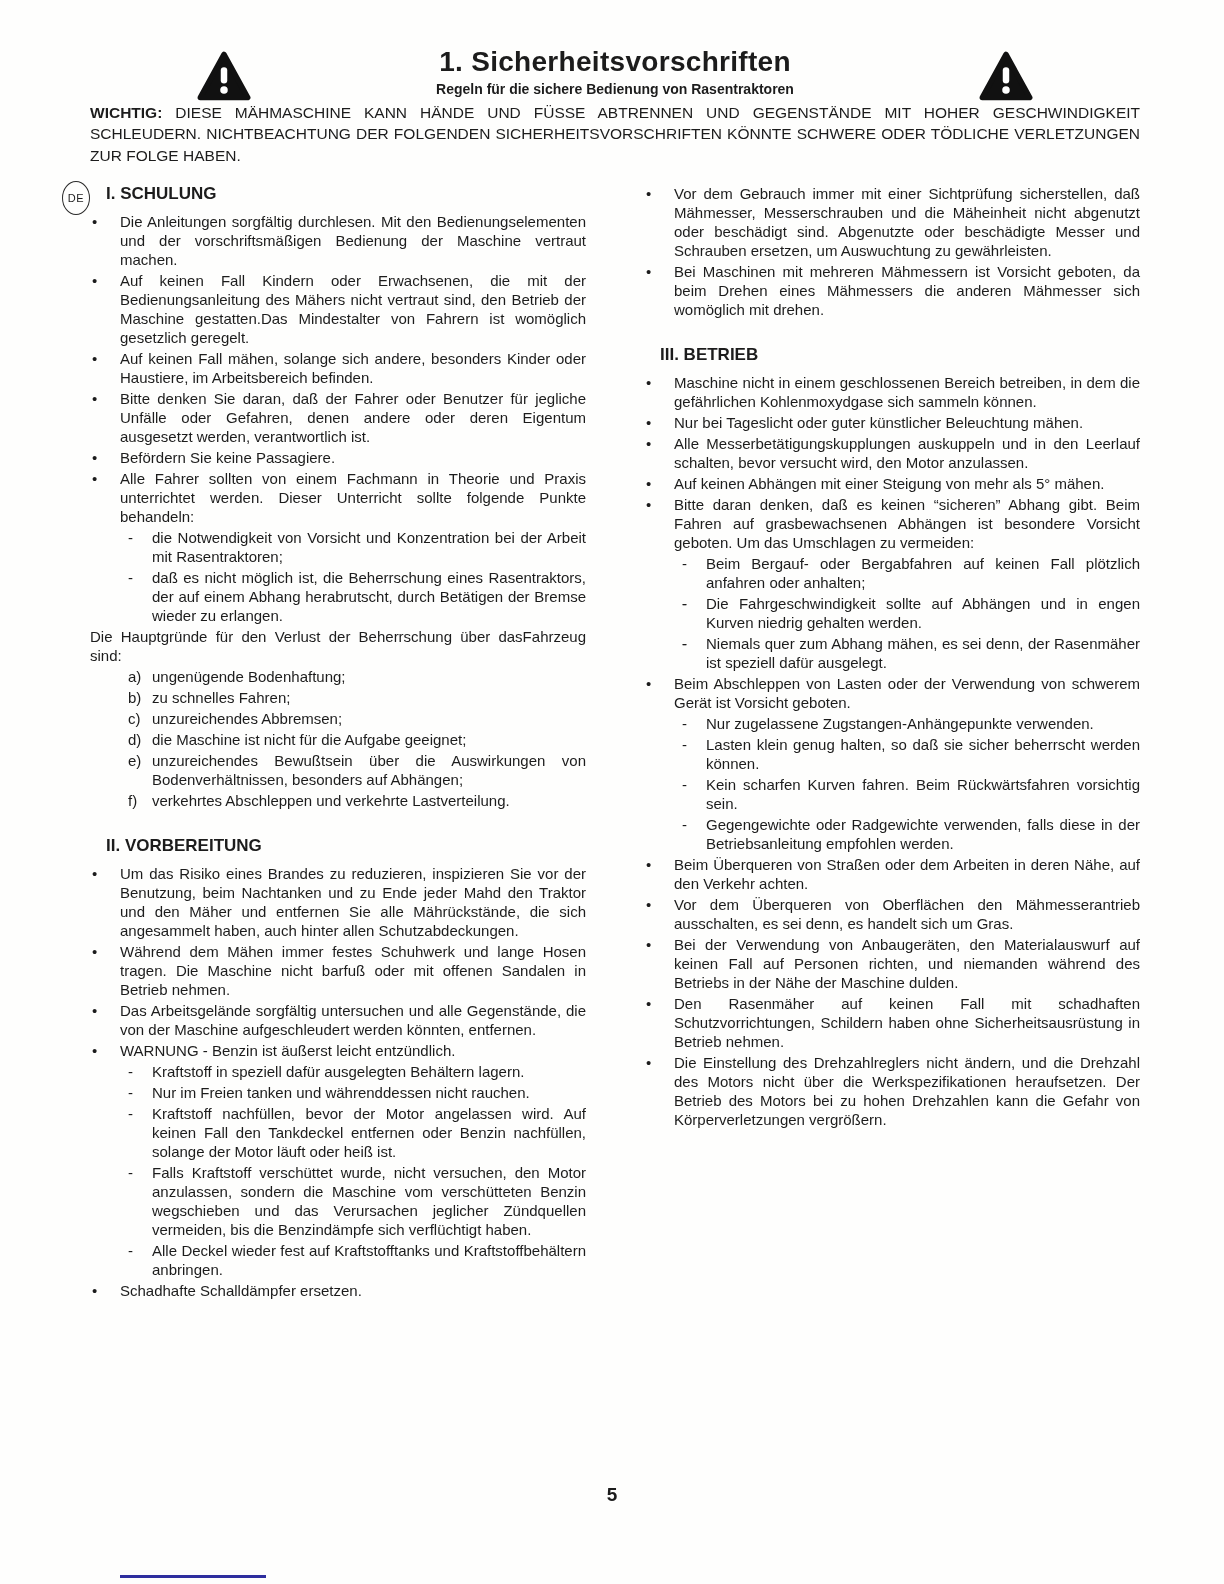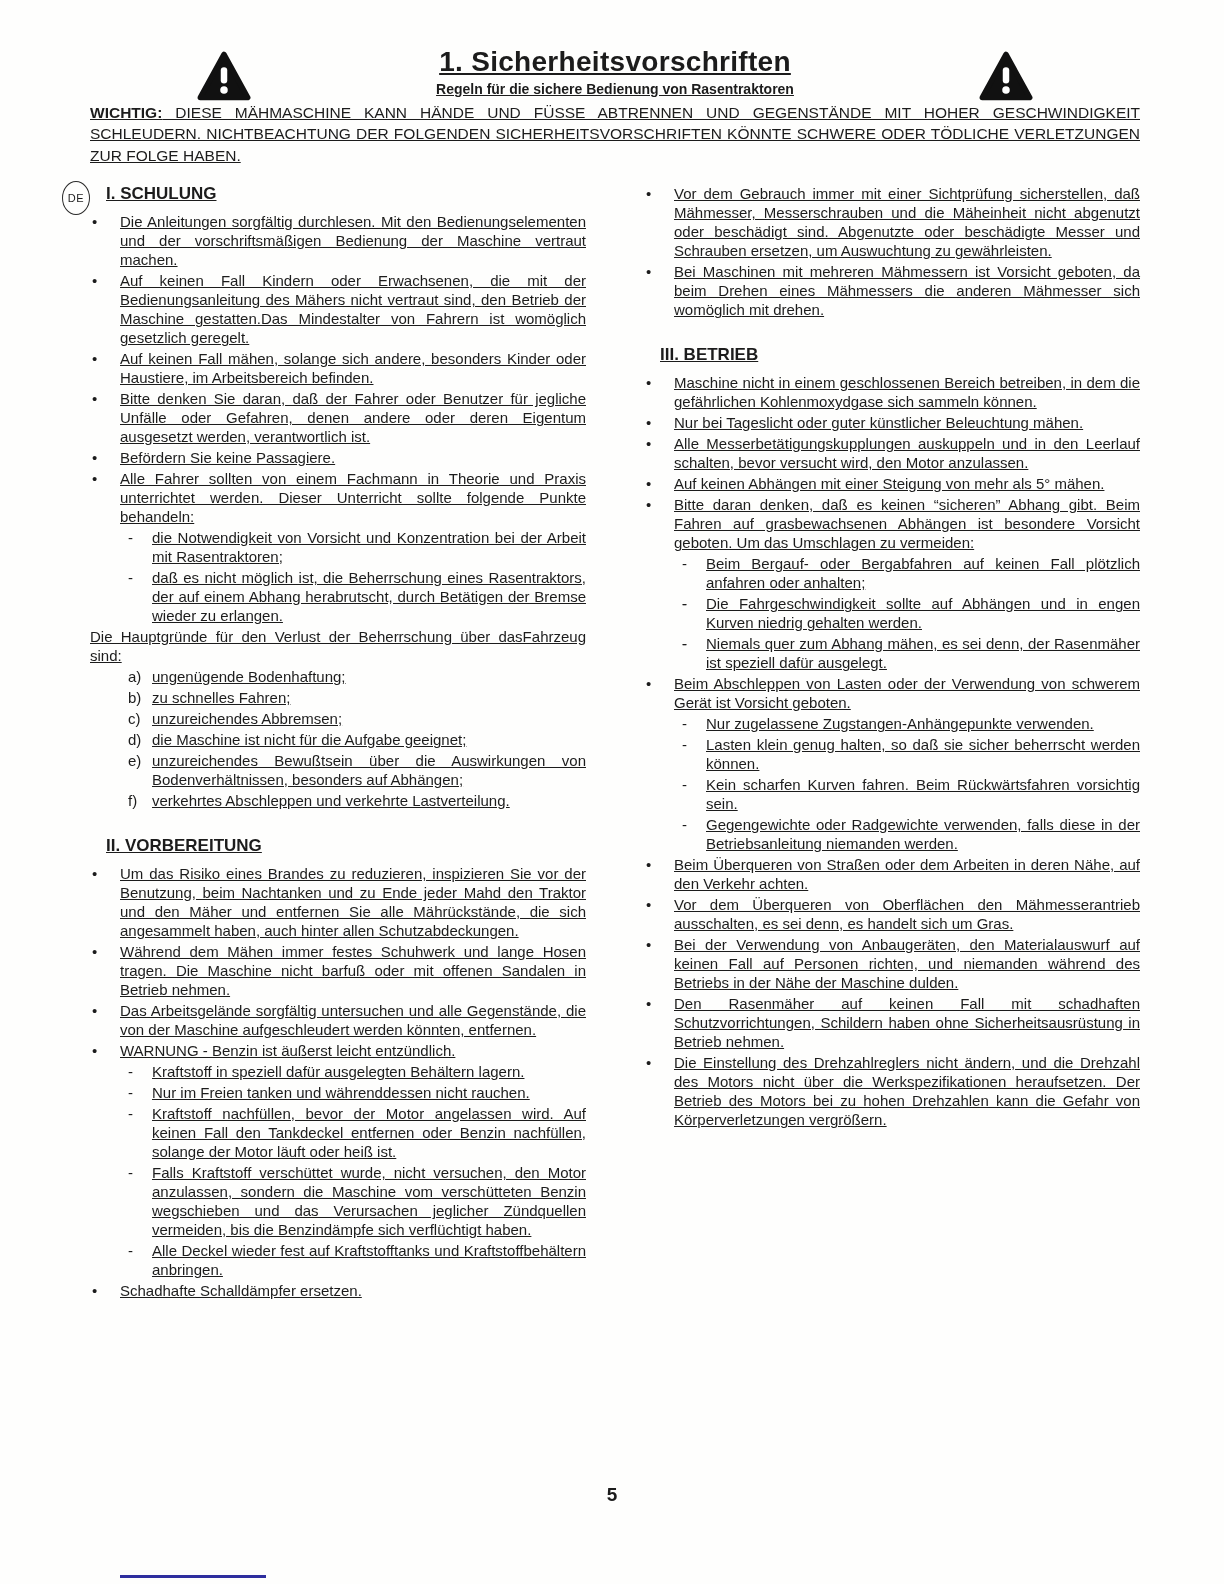--- a/index.html
+++ b/index.html
@@ -2,21 +2,20 @@
 <html lang="de"><head>
 <meta charset="utf-8">
 <style>
   * { margin:0; padding:0; box-sizing:border-box; }
   html,body { background:#ffffff; }
   .page {
     width:1224px; height:1584px; position:relative; overflow:hidden;
     background:#fefefd; color:#1c1c1c;
     font-family:"Liberation Sans", sans-serif;
     padding:46px 84px 0 90px;
-    text-decoration:underline;
   }
   .page-header { display:flex; align-items:flex-start; justify-content:center; gap:54px; }
   .warn-icon { flex:0 0 auto; margin-top:4px; }
   .warn-icon svg { width:54px; height:52px; display:block; }
   .titles { text-align:center; min-width:620px; }
   .page-title { font-size:28px; font-weight:bold; letter-spacing:0.3px; }
   .page-subtitle { font-size:14px; font-weight:bold; margin-top:3px; }
   .important { font-size:15.5px; line-height:1.38; text-align:justify; margin-top:0; }
   .important .imp-label { font-weight:bold; }
   .columns { display:grid; grid-template-columns:1fr 1fr; column-gap:58px; margin-top:18px; }
@@ -229,21 +228,21 @@
         <div class="item l1">
           <span class="marker">-</span>
           <span class="txt">Lasten klein genug halten, so daß sie sicher beherrscht werden können.</span>
         </div>
         <div class="item l1">
           <span class="marker">-</span>
           <span class="txt">Kein scharfen Kurven fahren. Beim Rückwärtsfahren vorsichtig sein.</span>
         </div>
         <div class="item l1">
           <span class="marker">-</span>
-          <span class="txt">Gegengewichte oder Radgewichte verwenden, falls diese in der Betriebsanleitung niemanden werden.</span>
+          <span class="txt">Gegengewichte oder Radgewichte verwenden, falls diese in der Betriebsanleitung empfohlen werden.</span>
         </div>
         <div class="item l0">
           <span class="marker">•</span>
           <span class="txt">Beim Überqueren von Straßen oder dem Arbeiten in deren Nähe, auf den Verkehr achten.</span>
         </div>
         <div class="item l0">
           <span class="marker">•</span>
           <span class="txt">Vor dem Überqueren von Oberflächen den Mähmesserantrieb ausschalten, es sei denn, es handelt sich um Gras.</span>
         </div>
         <div class="item l0">

